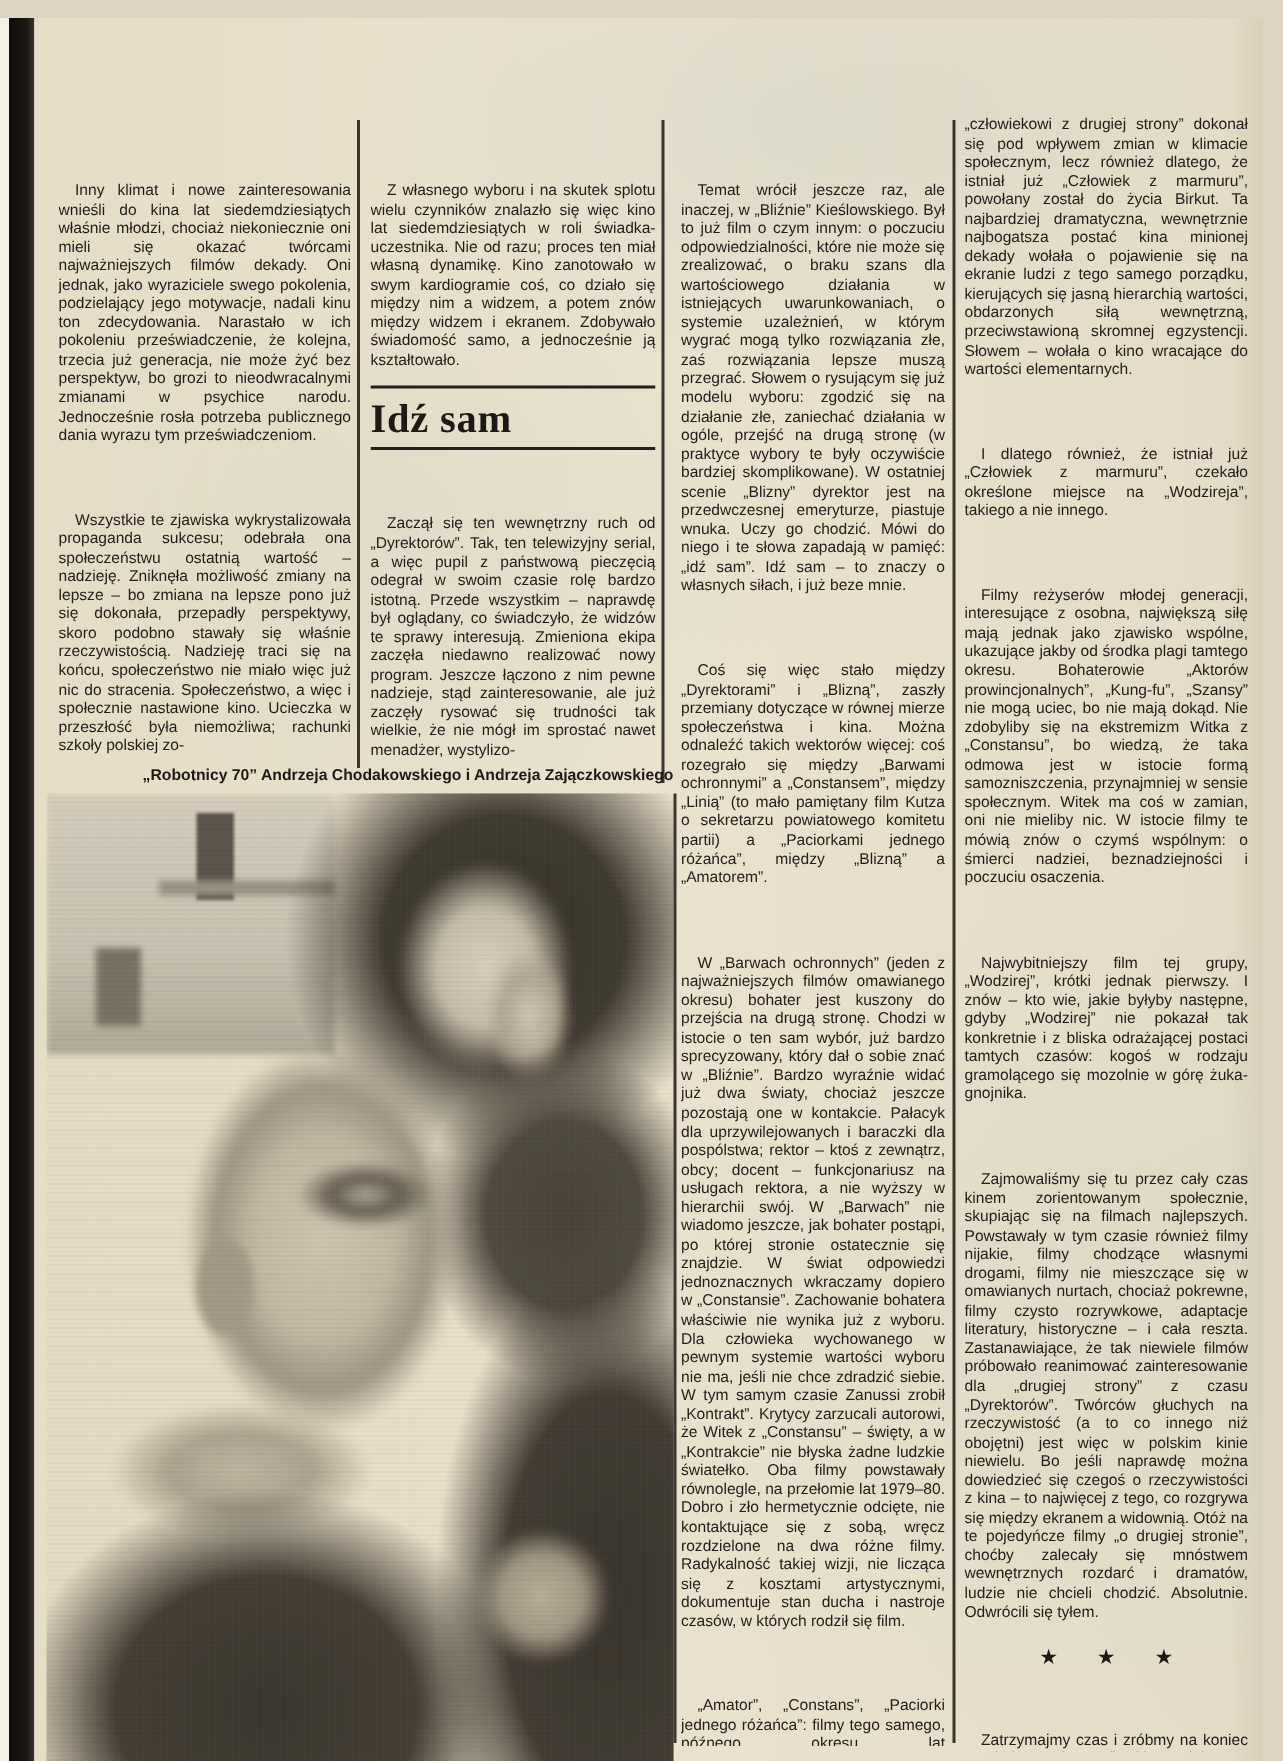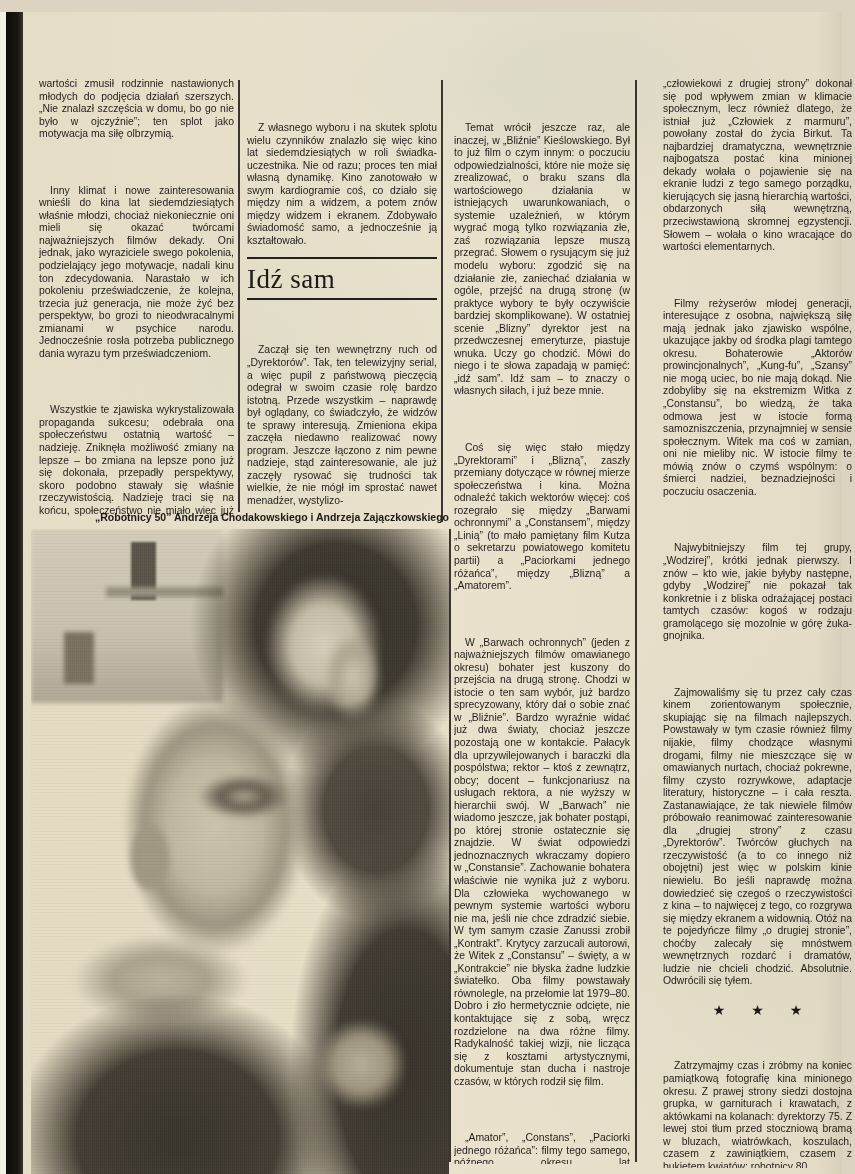--- a/index.html
+++ b/index.html
@@ -17,21 +17,21 @@
            linear-gradient(90deg, #e6ddc6 0%, #eae2cd 50%, #e4dcc6 97%, #d8cfb9 100%),
            #e8e0cb;}
   .col{position:absolute;color:#211e1a;font-size:10.4px;line-height:12.55px;
        text-align:justify;overflow:hidden;}
   .col p{margin:0 0 6px 0;}
   .col p.ind{text-indent:11px;margin-top:44px;}
   .vrule{position:absolute;width:1.5px;background:#3a362f;}
   .section-head{margin:10px 0 9px 0;padding:5px 0 4px 0;
       border-top:2.5px solid #231f1a;border-bottom:2.5px solid #231f1a;}
   .section-head h2{margin:0;font-family:"Liberation Serif","DejaVu Serif",serif;
-      font-weight:400;font-size:27px;line-height:30px;color:#1d1a16;letter-spacing:0.5px;}
+      font-weight:700;font-size:27px;line-height:30px;color:#1d1a16;letter-spacing:0.5px;}
   .caption{position:absolute;left:16px;top:499px;width:410px;text-align:right;
       font-weight:700;font-size:10.5px;color:#1d1a16;}
   .photo{position:absolute;left:8px;top:517px;width:418px;height:645px;overflow:hidden;
       background:linear-gradient(180deg,#8d887c 0%,#7d7succ 0%,#7d786d 40%,#555047 70%,#3a362f 100%);}
   .photo *{position:absolute;}
   .ph-building{left:0;top:0;width:46%;height:27%;
       background:linear-gradient(180deg,#d2ccbc 0%,#c6c0b0 60%,#a9a393 100%);filter:blur(2px);}
   .ph-ledge{left:18%;top:9%;width:28%;height:10px;background:#8f8a7c;filter:blur(2px);}
   .ph-window{left:24%;top:2%;width:6%;height:9%;background:#4a463e;filter:blur(1px);}
   .ph-window2{left:8%;top:16%;width:7%;height:8%;background:#6d6759;filter:blur(2px);}
@@ -70,38 +70,37 @@
 </head>
 <body>
 
 <div class="page">
   <div class="edge-sliver"></div>
   <div class="spine"></div>
 
   <div class="paper">
 
     <div class="col" style="left:16px;top:66px;width:195px;height:440px">
-      <p>wartości zmusił rodzinnie nastawionych młodych do podjęcia działań szerszych. „Nie znalazł szczęścia w domu, bo go nie było w ojczyźnie”; ten splot jako motywacja ma siłę olbrzymią.</p>
       <p class="ind">Inny klimat i nowe zainteresowania wnieśli do kina lat siedemdziesiątych właśnie młodzi, chociaż niekoniecznie oni mieli się okazać twórcami najważniejszych filmów dekady. Oni jednak, jako wyraziciele swego pokolenia, podzielający jego motywacje, nadali kinu ton zdecydowania. Narastało w ich pokoleniu przeświadczenie, że kolejna, trzecia już generacja, nie może żyć bez perspektyw, bo grozi to nieodwracalnymi zmianami w psychice narodu. Jednocześnie rosła potrzeba publicznego dania wyrazu tym przeświadczeniom.</p>
       <p class="ind">Wszystkie te zjawiska wykrystalizowała propaganda sukcesu; odebrała ona społeczeństwu ostatnią wartość – nadzieję. Zniknęła możliwość zmiany na lepsze – bo zmiana na lepsze pono już się dokonała, przepadły perspektywy, skoro podobno stawały się właśnie rzeczywistością. Nadzieję traci się na końcu, społeczeństwo nie miało więc już nic do stracenia. Społeczeństwo, a więc i społecznie nastawione kino. Ucieczka w przeszłość była niemożliwa; rachunki szkoły polskiej zo-</p>
     </div>
 
     <div class="vrule" style="left:215px;top:68px;height:432px"></div>
 
     <div class="col" style="left:224px;top:66px;width:190px;height:446px">
       <p class="ind">Z własnego wyboru i na skutek splotu wielu czynników znalazło się więc kino lat siedemdziesiątych w roli świadka-uczestnika. Nie od razu; proces ten miał własną dynamikę. Kino zanotowało w swym kardiogramie coś, co działo się między nim a widzem, a potem znów między widzem i ekranem. Zdobywało świadomość samo, a jednocześnie ją kształtowało.</p>
       <div class="section-head">
         <h2>Idź sam</h2>
       </div>
       <p class="ind">Zaczął się ten wewnętrzny ruch od „Dyrektorów”. Tak, ten telewizyjny serial, a więc pupil z państwową pieczęcią odegrał w swoim czasie rolę bardzo istotną. Przede wszystkim – naprawdę był oglądany, co świadczyło, że widzów te sprawy interesują. Zmieniona ekipa zaczęła niedawno realizować nowy program. Jeszcze łączono z nim pewne nadzieje, stąd zainteresowanie, ale już zaczęły rysować się trudności tak wielkie, że nie mógł im sprostać nawet menadżer, wystylizo-</p>
     </div>
 
     <div class="vrule" style="left:418px;top:68px;height:442px"></div>
 
-    <div class="caption">„Robotnicy 50” Andrzeja Chodakowskiego i Andrzeja Zajączkowskiego</div>
+    <div class="caption">„Robotnicy 70” Andrzeja Chodakowskiego i Andrzeja Zajączkowskiego</div>
 
     <div class="photo">
       <div class="ph-building"></div>
       <div class="ph-window"></div>
       <div class="ph-window2"></div>
       <div class="ph-ledge"></div>
       <div class="ph-foliage"></div>
       <div class="ph-head2"></div>
       <div class="ph-face2"></div>
       <div class="ph-shoulder2"></div>
@@ -121,22 +120,23 @@
 
     <div class="col" style="left:431px;top:66px;width:176px;height:1086px">
       <p class="ind">Temat wrócił jeszcze raz, ale inaczej, w „Bliźnie” Kieślowskiego. Był to już film o czym innym: o poczuciu odpowiedzialności, które nie może się zrealizować, o braku szans dla wartościowego działania w istniejących uwarunkowaniach, o systemie uzależnień, w którym wygrać mogą tylko rozwiązania złe, zaś rozwiązania lepsze muszą przegrać. Słowem o rysującym się już modelu wyboru: zgodzić się na działanie złe, zaniechać działania w ogóle, przejść na drugą stronę (w praktyce wybory te były oczywiście bardziej skomplikowane). W ostatniej scenie „Blizny” dyrektor jest na przedwczesnej emeryturze, piastuje wnuka. Uczy go chodzić. Mówi do niego i te słowa zapadają w pamięć: „idź sam”. Idź sam – to znaczy o własnych siłach, i już beze mnie.</p>
       <p class="ind">Coś się więc stało między „Dyrektorami” i „Blizną”, zaszły przemiany dotyczące w równej mierze społeczeństwa i kina. Można odnaleźć takich wektorów więcej: coś rozegrało się między „Barwami ochronnymi” a „Constansem”, między „Linią” (to mało pamiętany film Kutza o sekretarzu powiatowego komitetu partii) a „Paciorkami jednego różańca”, między „Blizną” a „Amatorem”.</p>
       <p class="ind">W „Barwach ochronnych” (jeden z najważniejszych filmów omawianego okresu) bohater jest kuszony do przejścia na drugą stronę. Chodzi w istocie o ten sam wybór, już bardzo sprecyzowany, który dał o sobie znać w „Bliźnie”. Bardzo wyraźnie widać już dwa światy, chociaż jeszcze pozostają one w kontakcie. Pałacyk dla uprzywilejowanych i baraczki dla pospólstwa; rektor – ktoś z zewnątrz, obcy; docent – funkcjonariusz na usługach rektora, a nie wyższy w hierarchii swój. W „Barwach” nie wiadomo jeszcze, jak bohater postąpi, po której stronie ostatecznie się znajdzie. W świat odpowiedzi jednoznacznych wkraczamy dopiero w „Constansie”. Zachowanie bohatera właściwie nie wynika już z wyboru. Dla człowieka wychowanego w pewnym systemie wartości wyboru nie ma, jeśli nie chce zdradzić siebie. W tym samym czasie Zanussi zrobił „Kontrakt”. Krytycy zarzucali autorowi, że Witek z „Constansu” – święty, a w „Kontrakcie” nie błyska żadne ludzkie światełko. Oba filmy powstawały równolegle, na przełomie lat 1979–80. Dobro i zło hermetycznie odcięte, nie kontaktujące się z sobą, wręcz rozdzielone na dwa różne filmy. Radykalność takiej wizji, nie licząca się z kosztami artystycznymi, dokumentuje stan ducha i nastroje czasów, w których rodził się film.</p>
       <p class="ind">„Amator”, „Constans”, „Paciorki jednego różańca”: filmy tego samego, późnego okresu lat siedemdziesiątych. Łączy je świadomy wybór punktu widzenia – z dołu, przyjęcie optyki „z drugiej strony”. Nadchodziła inna epoka. Kino zmieniało się jednak nie tylko w odpowiedzi na impulsy z zewnątrz. Decydowały o jego przemianach również procesy autonomiczne, logika rozwoju wewnętrznego. Kino tworzy świat istniejący tylko na filmowej taśmie, pewne sygnały rzeczywistości wzmacnia i wyolbrzymia, inne zjawiska mitologizuje. Zwrot ku</p>
     </div>
 
     <div class="vrule" style="left:612px;top:68px;height:1082px"></div>
 
-    <div class="col" style="left:640px;top:66px;width:189px;height:1090px">
+    <div class="col" style="left:620px;top:66px;width:189px;height:1090px">
       <p>„człowiekowi z drugiej strony” dokonał się pod wpływem zmian w klimacie społecznym, lecz również dlatego, że istniał już „Człowiek z marmuru”, powołany został do życia Birkut. Ta najbardziej dramatyczna, wewnętrznie najbogatsza postać kina minionej dekady wołała o pojawienie się na ekranie ludzi z tego samego porządku, kierujących się jasną hierarchią wartości, obdarzonych siłą wewnętrzną, przeciwstawioną skromnej egzystencji. Słowem – wołała o kino wracające do wartości elementarnych.</p>
+      <p class="ind">I dlatego również, że istniał już „Człowiek z marmuru”, czekało określone miejsce na „Wodzireja”, takiego a nie innego.</p>
       <p class="ind">Filmy reżyserów młodej generacji, interesujące z osobna, największą siłę mają jednak jako zjawisko wspólne, ukazujące jakby od środka plagi tamtego okresu. Bohaterowie „Aktorów prowincjonalnych”, „Kung-fu”, „Szansy” nie mogą uciec, bo nie mają dokąd. Nie zdobyliby się na ekstremizm Witka z „Constansu”, bo wiedzą, że taka odmowa jest w istocie formą samozniszczenia, przynajmniej w sensie społecznym. Witek ma coś w zamian, oni nie mieliby nic. W istocie filmy te mówią znów o czymś wspólnym: o śmierci nadziei, beznadziejności i poczuciu osaczenia.</p>
       <p class="ind">Najwybitniejszy film tej grupy, „Wodzirej”, krótki jednak pierwszy. I znów – kto wie, jakie byłyby następne, gdyby „Wodzirej” nie pokazał tak konkretnie i z bliska odrażającej postaci tamtych czasów: kogoś w rodzaju gramolącego się mozolnie w górę żuka-gnojnika.</p>
       <p class="ind">Zajmowaliśmy się tu przez cały czas kinem zorientowanym społecznie, skupiając się na filmach najlepszych. Powstawały w tym czasie również filmy nijakie, filmy chodzące własnymi drogami, filmy nie mieszczące się w omawianych nurtach, chociaż pokrewne, filmy czysto rozrywkowe, adaptacje literatury, historyczne – i cała reszta. Zastanawiające, że tak niewiele filmów próbowało reanimować zainteresowanie dla „drugiej strony” z czasu „Dyrektorów”. Twórców głuchych na rzeczywistość (a to co innego niż obojętni) jest więc w polskim kinie niewielu. Bo jeśli naprawdę można dowiedzieć się czegoś o rzeczywistości z kina – to najwięcej z tego, co rozgrywa się między ekranem a widownią. Otóż na te pojedyńcze filmy „o drugiej stronie”, choćby zalecały się mnóstwem wewnętrznych rozdarć i dramatów, ludzie nie chcieli chodzić. Absolutnie. Odwrócili się tyłem.</p>
       <div class="stars">★ ★ ★</div>
       <p class="ind">Zatrzymajmy czas i zróbmy na koniec pamiątkową fotografię kina minionego okresu. Z prawej strony siedzi dostojna grupka, w garniturach i krawatach, z aktówkami na kolanach: dyrektorzy 75. Z lewej stoi tłum przed stoczniową bramą w bluzach, wiatrówkach, koszulach, czasem z zawiniątkiem, czasem z bukietem kwiatów: robotnicy 80.</p>
       <p class="ind">Co będzie dalej, zaczęły przyszłość.</p>
       <div class="signature">
         <div>JANICKA</div>
       </div>
     </div>

